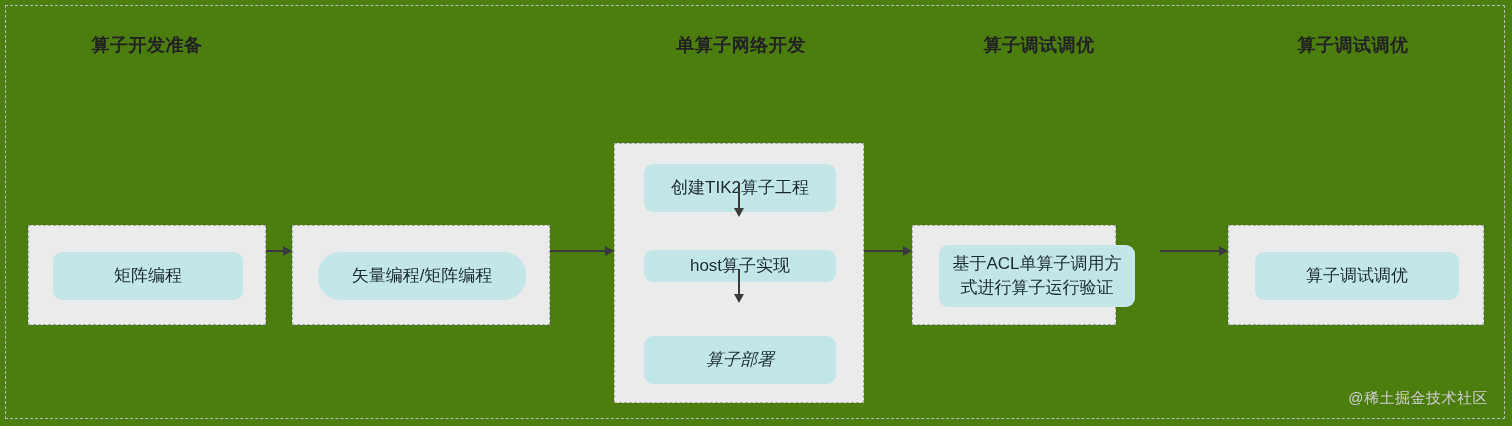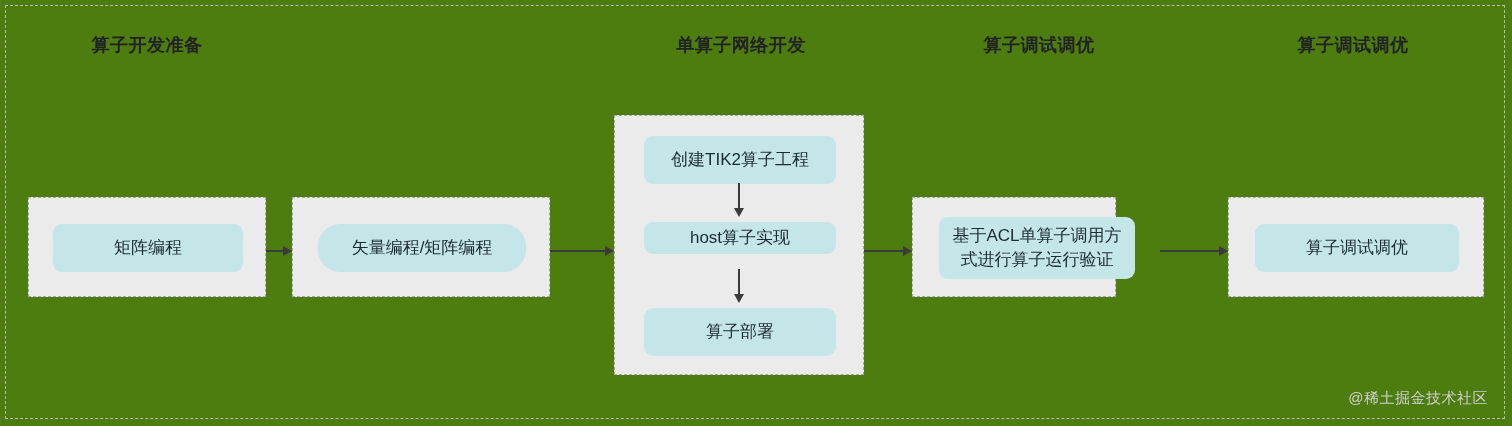--- a/index.html
+++ b/index.html
@@ -53,20 +53,21 @@
   
   .stage {
     position: absolute;
     background: #ebebeb;
     border: 1.4px dashed #a8a8a8;
     box-sizing: border-box;
     display: flex;
     flex-direction: column;
     align-items: center;
     justify-content: center;
+    margin-top: 28px;
   }
 
   
   .node {
     background: #c5e6e9;
     border-radius: 9px;
     color: #1b2b33;
     font-size: 17px;
     line-height: 24px;
     display: flex;
@@ -148,21 +149,21 @@
   <div class="stages-layer">
       <div class="stage" style="left: 28px; top: 197px; width: 238px; height: 100px;">
         <div class="node" style="position: absolute; width: 190px; height: 48px; top: 26px; left: 24px;">矩阵编程</div>
       </div>
       <div class="stage" style="left: 292px; top: 197px; width: 258px; height: 100px;">
         <div class="node" style="position: absolute; width: 208px; height: 48px; top: 26px; left: 25px; border-radius: 22px;">矢量编程/矩阵编程</div>
       </div>
       <div class="stage" style="left: 614px; top: 115px; width: 250px; height: 260px;">
         <div class="node" style="position: absolute; width: 192px; height: 48px; top: 20px; left: 29px;">创建TIK2算子工程</div>
         <div class="node" style="position: absolute; width: 192px; height: 32px; top: 106px; left: 29px;">host算子实现</div>
-        <div class="node" style="position: absolute; width: 192px; height: 48px; top: 192px; left: 29px;">算子部署</div>
+        <div class="node" style="position: absolute; width: 192px; height: 48px; top: 192px; left: 29px; font-style: italic;">算子部署</div>
       </div>
       <div class="stage" style="left: 912px; top: 197px; width: 204px; height: 100px;">
         <div class="node" style="position: absolute; width: 196px; height: 62px; top: 19px; left: 26px;">基于ACL单算子调用方式进行算子运行验证</div>
       </div>
       <div class="stage" style="left: 1228px; top: 197px; width: 256px; height: 100px;">
         <div class="node" style="position: absolute; width: 204px; height: 48px; top: 26px; left: 26px;">算子调试调优</div>
       </div>
     </div>
 
   <div class="connectors-layer">

